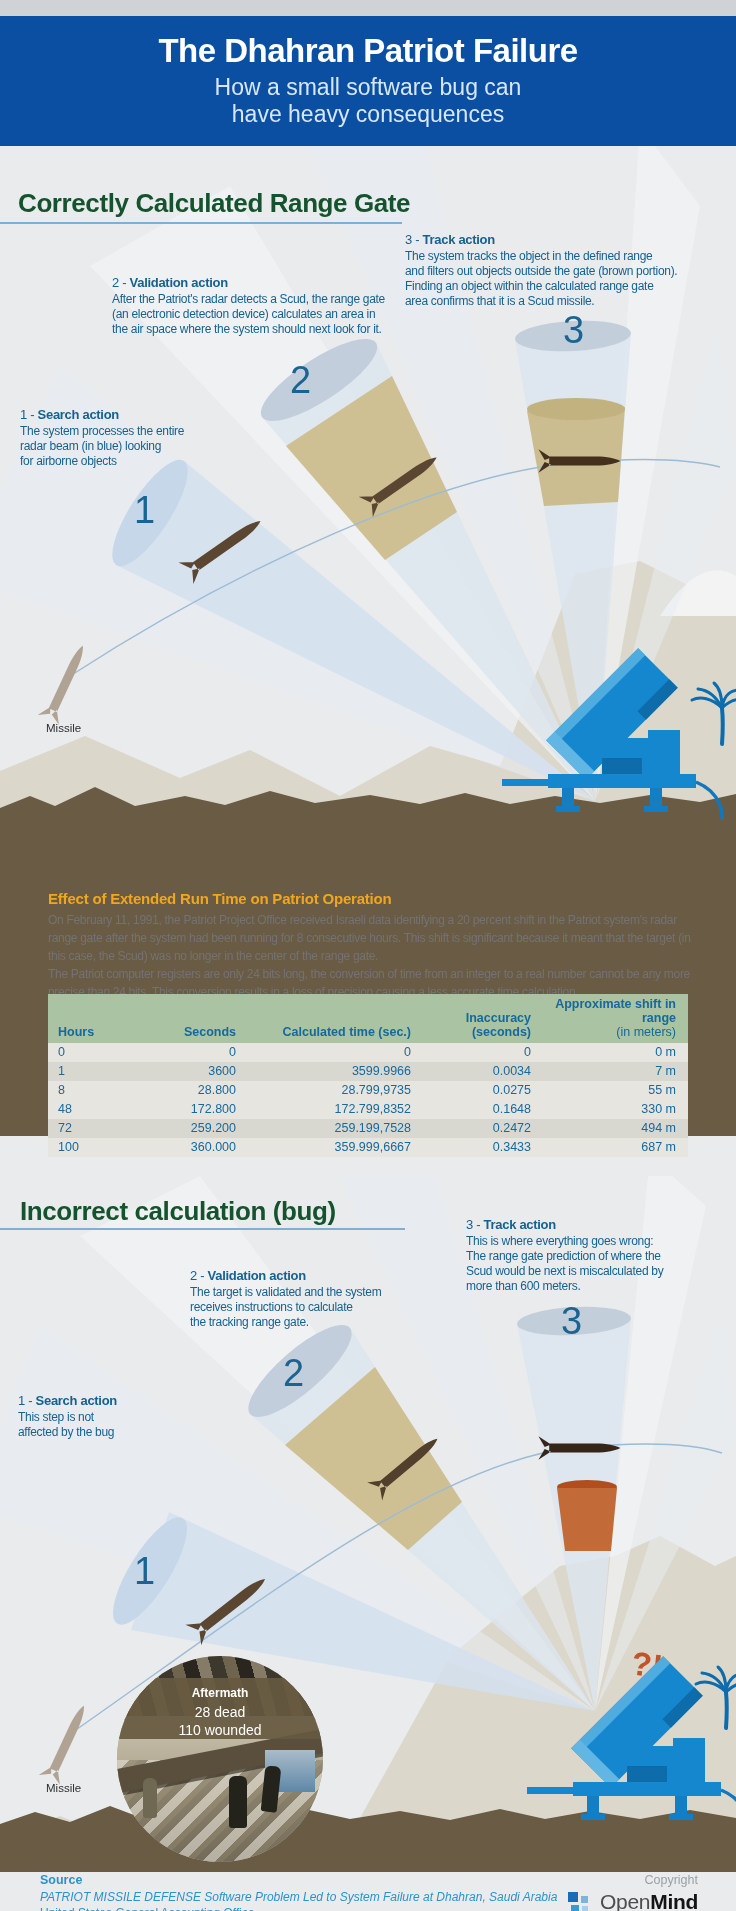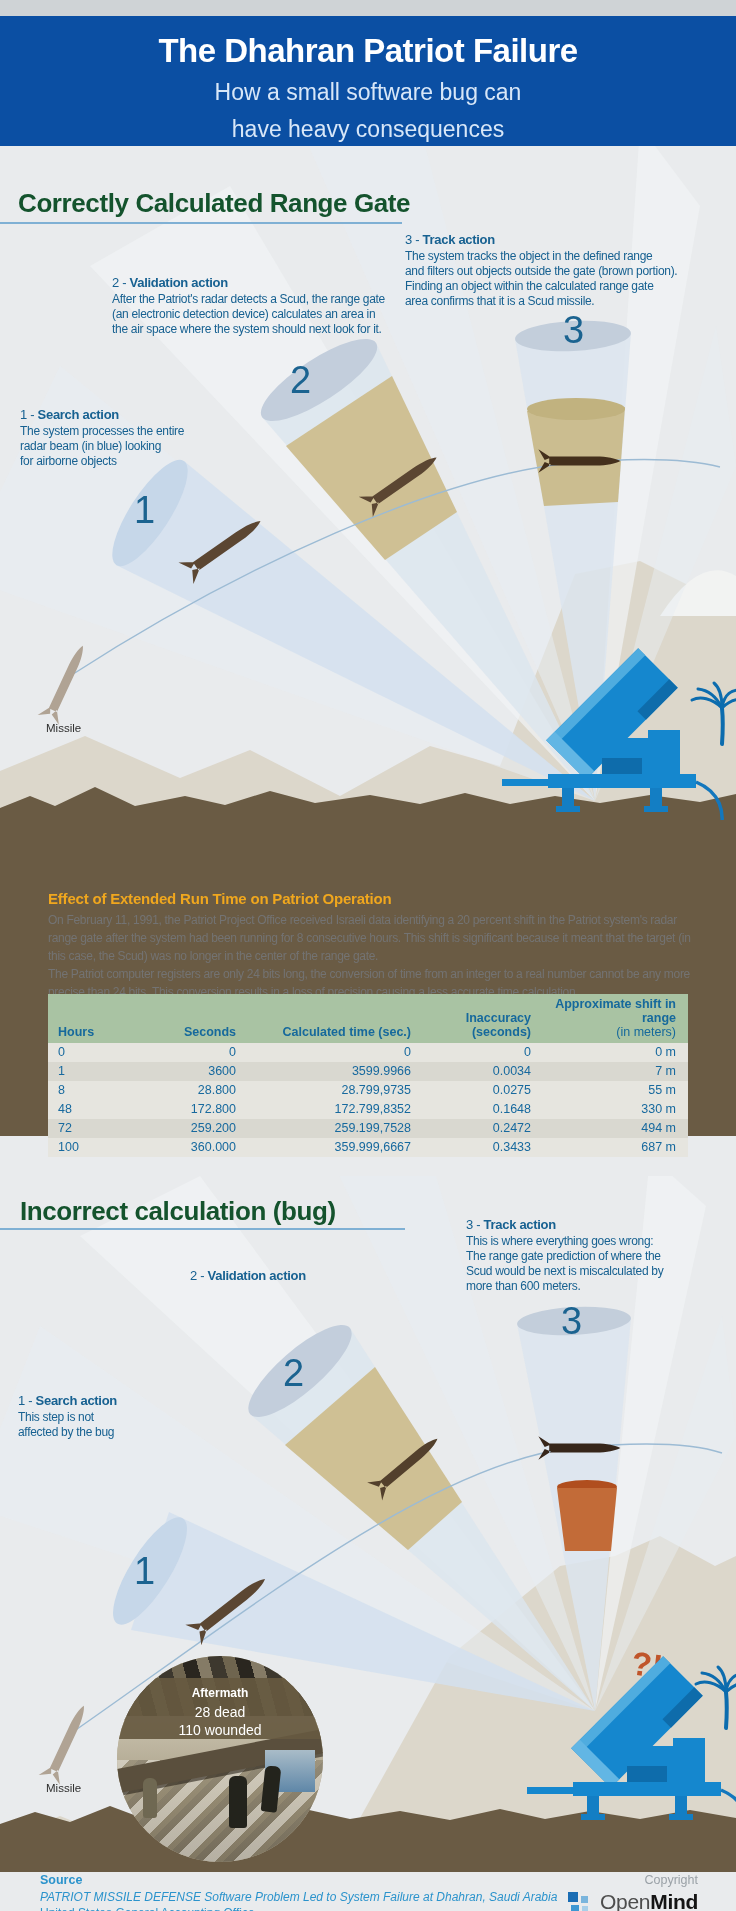--- a/index.html
+++ b/index.html
@@ -4,21 +4,21 @@
 <style>
   html,body{margin:0;padding:0;background:#cfd3d6;}
   .page{position:relative;width:736px;height:1911px;margin:16px auto;background:#e9ebed;
         font-family:"Liberation Sans","DejaVu Sans",sans-serif;overflow:hidden;}
 
   
   .header{position:absolute;top:0;left:0;width:736px;height:130px;background:#0b4fa3;z-index:5;}
   .header .title{position:absolute;top:16px;left:0;width:736px;text-align:center;
                  color:#ffffff;font-size:33px;font-weight:bold;letter-spacing:-0.5px;}
   .header .subtitle{position:absolute;top:58px;left:0;width:736px;text-align:center;
-                 color:#d8e7f8;font-size:23px;line-height:37px;white-space:pre-line;}
+                 color:#d8e7f8;font-size:23px;line-height:27px;white-space:pre-line;}
 
   
   .h2{position:absolute;color:#14532d;font-size:26px;font-weight:bold;letter-spacing:-0.4px;z-index:6;}
   .rule{position:absolute;height:2px;background:#7fb0d4;z-index:6;}
 
   
   .step{position:absolute;color:#176191;font-size:12px;line-height:15px;z-index:7;letter-spacing:-0.3px;}
   .step .t{font-size:13px;margin-bottom:2px;}
   .step .t .b{font-weight:bold;}
   .step .bd{white-space:pre-line;}
@@ -289,20 +289,23 @@
 
   <div class="step" style="left:18px;top:1377px;width:200px;">
     <div class="t"><span>1 -</span>
       <span class="b">Search action</span></div>
     <div class="bd">This step is not
 affected by the bug</div>
   </div>
   <div class="step" style="left:190px;top:1252px;width:260px;">
     <div class="t"><span>2 -</span>
       <span class="b">Validation action</span></div>
+    <div class="bd">The target is validated and the system
+receives instructions to calculate
+the tracking range gate.</div>
   </div>
   <div class="step" style="left:466px;top:1201px;width:260px;">
     <div class="t"><span>3 -</span>
       <span class="b">Track action</span></div>
     <div class="bd">This is where everything goes wrong:
 The range gate prediction of where the
 Scud would be next is miscalculated by
 more than 600 meters.</div>
   </div>
 

